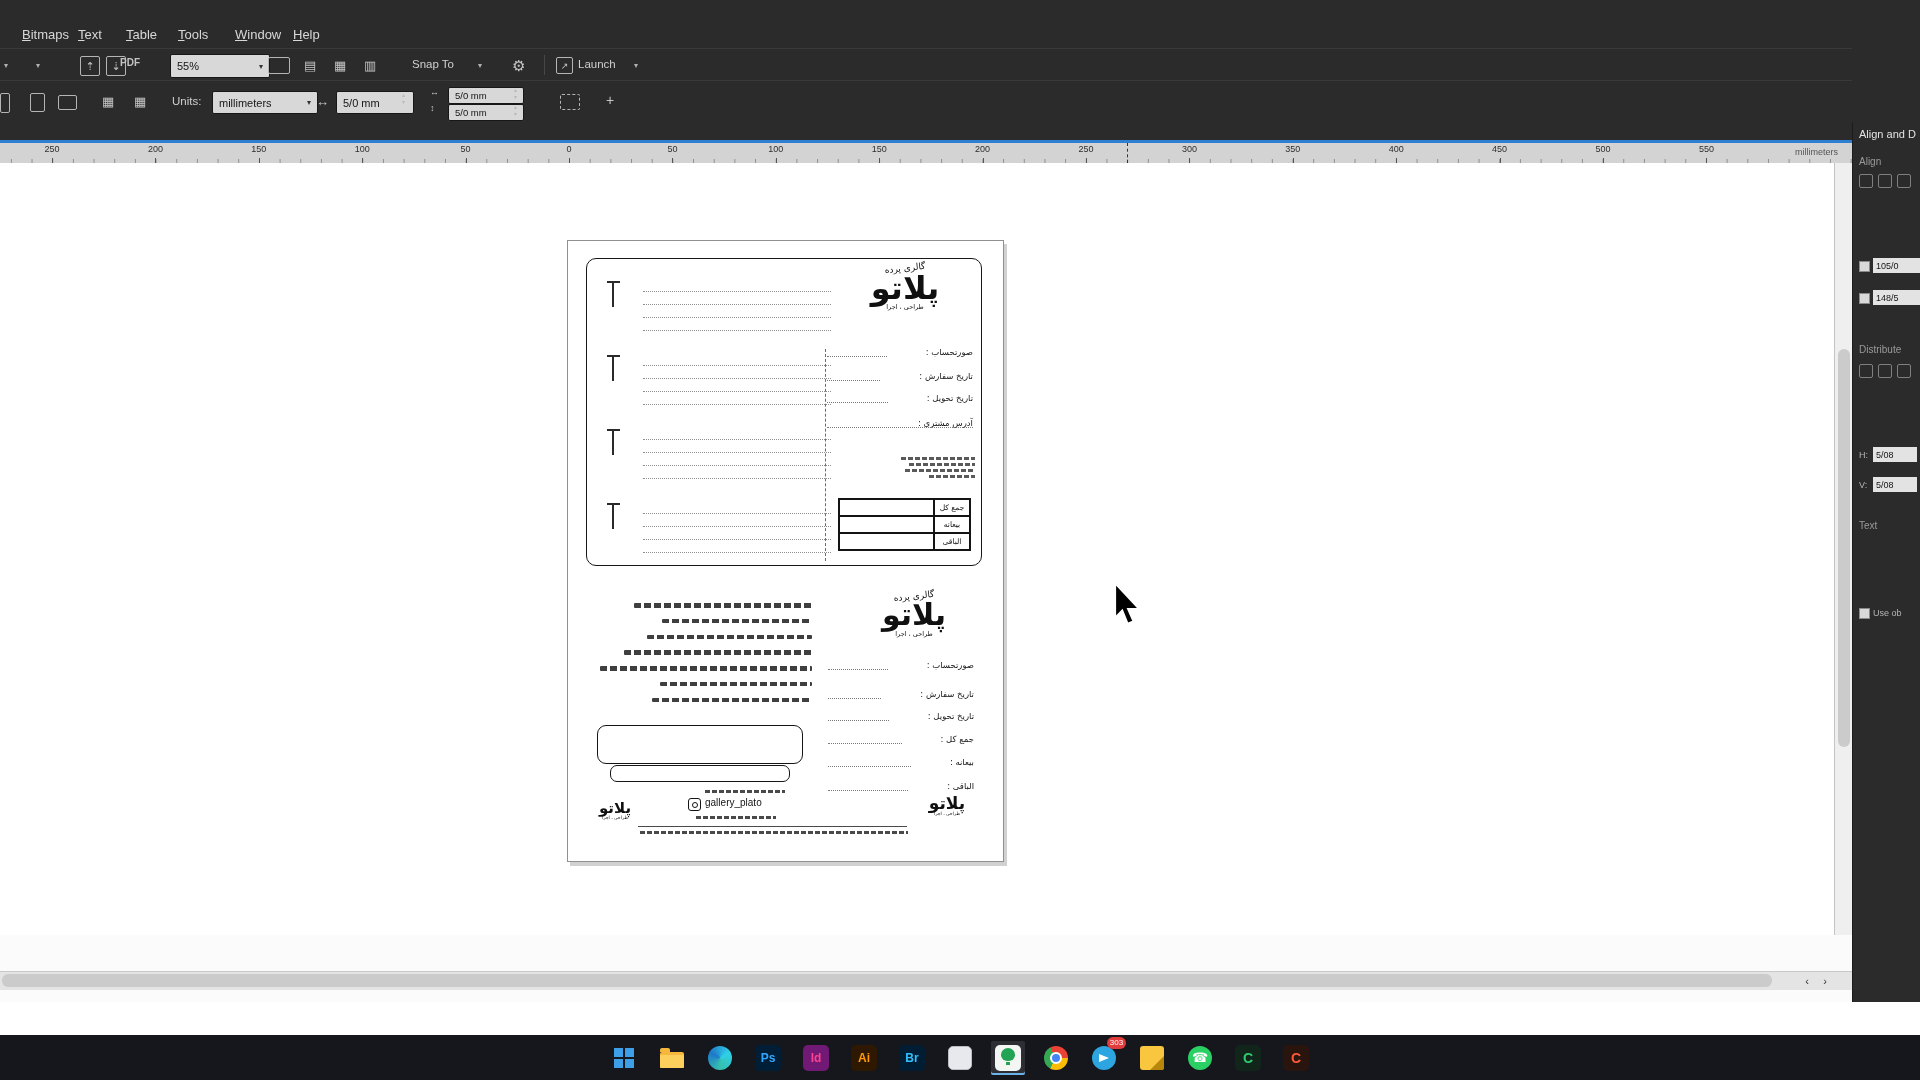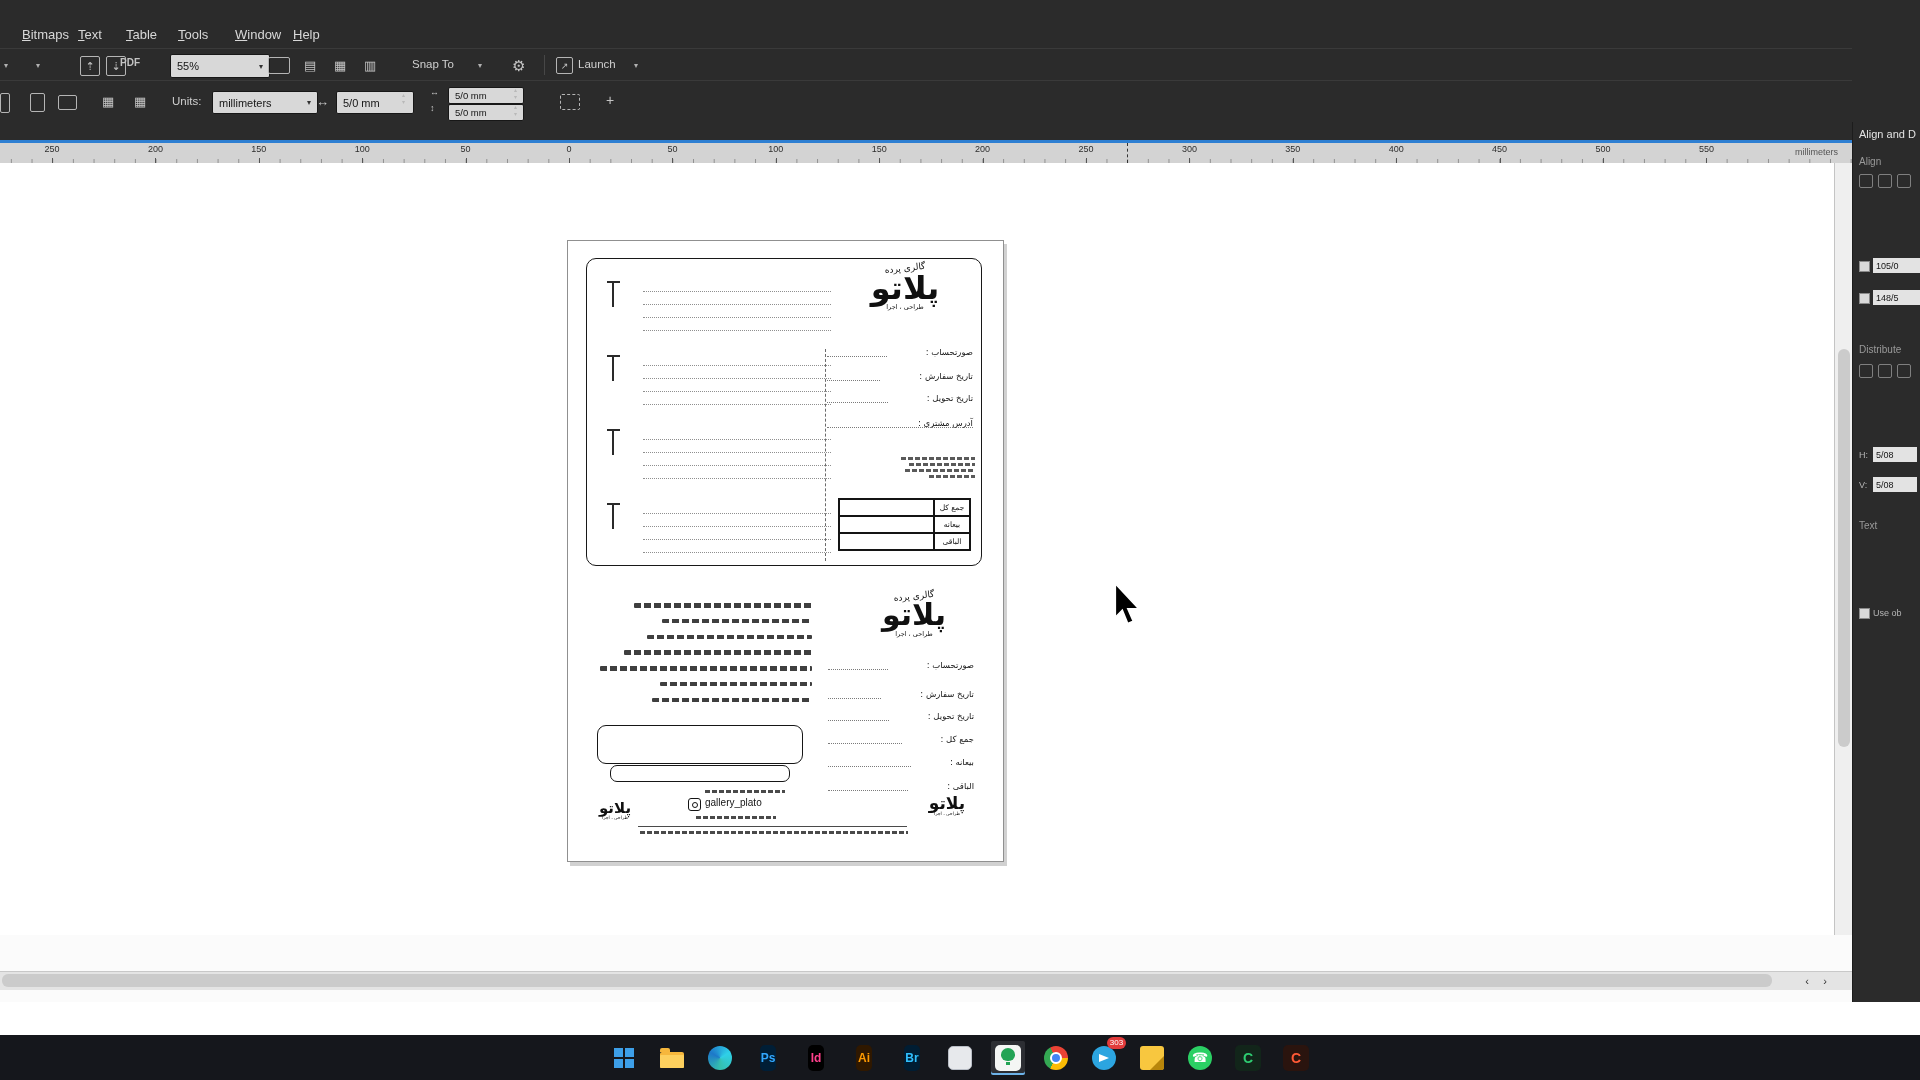--- a/index.html
+++ b/index.html
@@ -102,22 +102,22 @@
   .taskbar{position:absolute;left:0;top:1035px;width:1920px;height:45px;background:#15171c;
            display:flex;align-items:center;justify-content:center;gap:14px;}
   .tb{width:34px;height:34px;display:flex;align-items:center;justify-content:center;position:relative;border-radius:2px;}
   .tb.active{background:rgba(255,255,255,.10);box-shadow:inset 0 -2px 0 #6cb2e8;}
   .win{width:20px;height:20px;display:grid;grid-template-columns:9px 9px;grid-template-rows:9px 9px;gap:2px;}
   .win i{background:#3d9fe8;}
   .folder{width:24px;height:16px;background:#f6b73c;border-radius:2px;position:relative;margin-top:4px;}
   .folder::before{content:"";position:absolute;left:0;top:-4px;width:10px;height:4px;background:#f6b73c;border-radius:2px 2px 0 0;}
   .folder::after{content:"";position:absolute;left:0;top:3px;width:24px;height:13px;background:#fdd05e;border-radius:1px;}
   .edge{width:24px;height:24px;border-radius:50%;background:conic-gradient(from 180deg,#35bfae,#1d78c9,#2fd0e8,#35bfae);}
-  .adobe{width:16px;height:26px;border-radius:5px;display:flex;align-items:center;justify-content:center;font-weight:bold;font-size:12px;}
-  .ps{background:#001e36;color:#31a8ff;} .id{background:#000000;color:#ff408c;}
+  .adobe{width:26px;height:26px;border-radius:5px;display:flex;align-items:center;justify-content:center;font-weight:bold;font-size:12px;}
+  .ps{background:#001e36;color:#31a8ff;} .id{background:#701a75;color:#ff408c;}
   .ai{background:#2f1800;color:#ff9a00;} .br{background:#001d33;color:#2fc0ff;}
   .lightapp{width:24px;height:24px;border-radius:5px;background:#e7e9ec;border:1px solid #b9bec6;box-sizing:border-box;}
   .corel{width:26px;height:26px;border-radius:5px;background:#f4f6f4;display:flex;align-items:flex-start;justify-content:center;}
   .corel i{width:14px;height:13px;background:#23a455;border-radius:50% 50% 45% 45%;margin-top:3px;position:relative;}
   .corel i::after{content:"";position:absolute;left:5px;top:14px;width:4px;height:3px;background:#23a455;}
   .chrome{width:24px;height:24px;border-radius:50%;position:relative;
           background:conic-gradient(from -30deg,#ea4335 0 120deg,#fbbc05 120deg 240deg,#34a853 240deg 360deg);}
   .chrome::after{content:"";position:absolute;left:6px;top:6px;width:12px;height:12px;border-radius:50%;
           background:#4285f4;border:2px solid #fff;box-sizing:border-box;}
   .tg{width:24px;height:24px;border-radius:50%;background:#2ca5e0;position:relative;}

